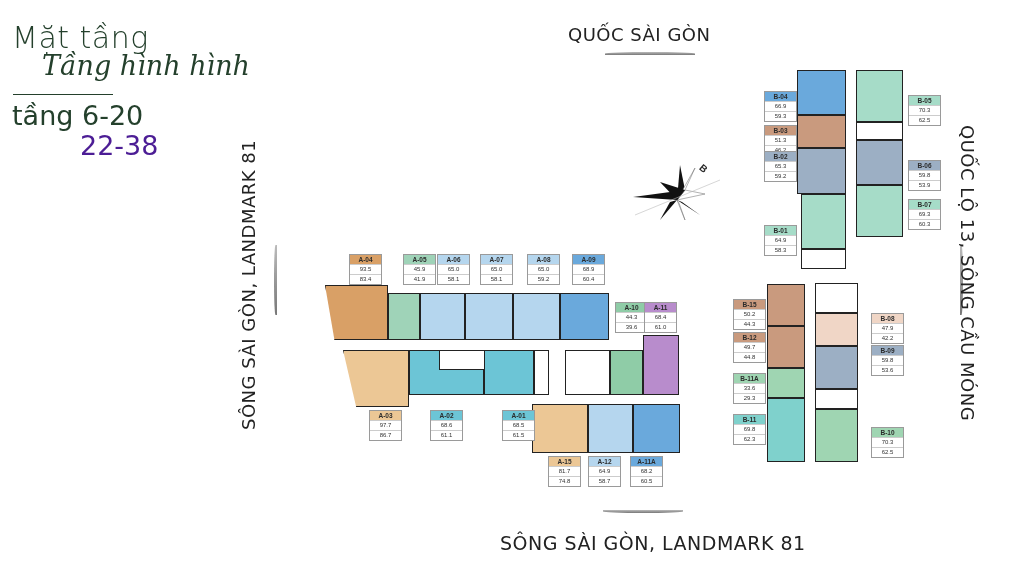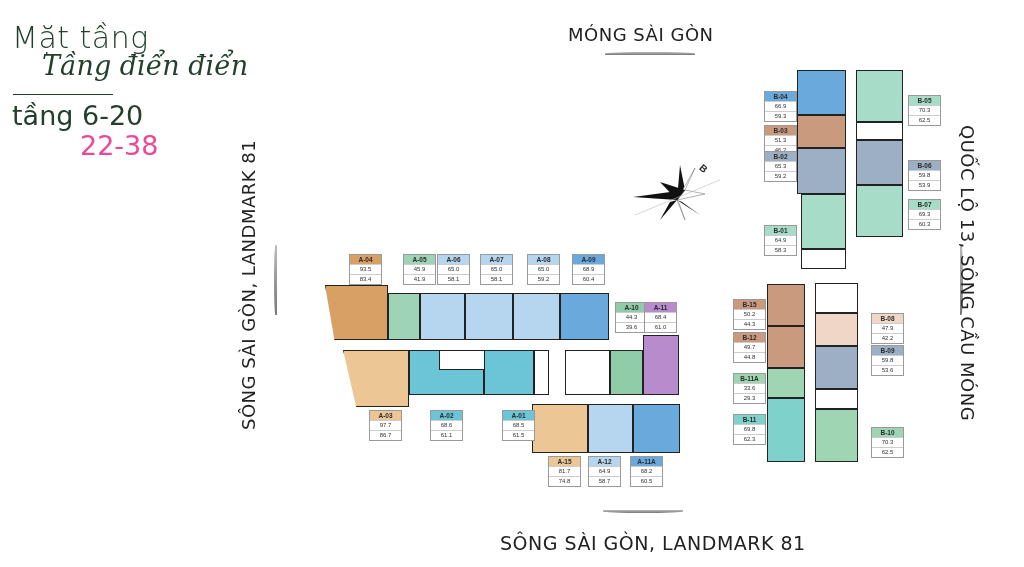--- a/index.html
+++ b/index.html
@@ -2,42 +2,42 @@
 <html><head>
 <meta charset="utf-8">
 <style>
   html,body{margin:0;padding:0;background:#fff;}
   body{width:1024px;height:567px;position:relative;overflow:hidden;font-family:"Liberation Sans",sans-serif;color:#2b2b2b;}
   .abs{position:absolute;}
   .title1{left:12px;top:20px;font-size:30px;color:#24402c;font-family:"DejaVu Sans",sans-serif;font-weight:300;letter-spacing:0.5px;}
   .title2{left:42px;top:50px;font-size:27px;color:#24402c;font-family:"DejaVu Serif",serif;font-style:italic;}
   .hr{left:13px;top:94px;width:100px;height:1px;background:#24402c;}
   .floors1{left:12px;top:100px;font-size:27px;color:#24402c;font-family:"DejaVu Sans",sans-serif;}
-  .floors2{left:80px;top:130px;font-size:27px;color:#ec4899;font-family:"DejaVu Sans",sans-serif;}
+  .floors2{left:80px;top:130px;font-size:27px;color:#4c1d95;font-family:"DejaVu Sans",sans-serif;}
   .dir{font-size:18px;color:#222;letter-spacing:0.5px;white-space:nowrap;font-family:"DejaVu Sans",sans-serif;}
   .dir-top{left:568px;top:24px;}
   .dir-bottom{left:500px;top:532px;font-size:19px;}
   .dir-right{left:978px;top:125px;transform:rotate(90deg);transform-origin:0 0;}
   .arrow{background:linear-gradient(#bbb,#777);}
   .label{position:absolute;width:31px;border:1px solid #9a9a9a;background:#fff;font-size:6px;text-align:center;line-height:9px;}
   .label .nm{font-weight:bold;font-size:6.5px;}
   .label .v{border-top:1px solid #ccc;color:#333;}
   .unit{position:absolute;border:1.5px solid #222;box-sizing:border-box;}
   .core{position:absolute;background:#fff;border:1.5px solid #222;box-sizing:border-box;}
 </style>
 </head>
 <body>
 
 <div class="abs title1">Mặt tầng</div>
-<div class="abs title2">Tầng điển điển</div>
+<div class="abs title2">Tầng hình hình</div>
 <div class="abs hr"></div>
 <div class="abs floors1">tầng 6-20</div>
 <div class="abs floors2">22-38</div>
 
-<div class="abs dir dir-top">MÓNG SÀI GÒN</div>
+<div class="abs dir dir-top">QUỐC SÀI GÒN</div>
 <div class="abs arrow" style="left:605px;top:52px;width:90px;height:3px;border-radius:50% 50% 0 0;"></div>
 <div class="abs arrow" style="left:603px;top:510px;width:80px;height:3px;border-radius:0 0 50% 50%;"></div>
 <div class="abs dir dir-bottom">SÔNG SÀI GÒN, LANDMARK 81</div>
 <div class="abs arrow" style="left:274px;top:245px;width:3px;height:70px;border-radius:50% 0 0 50%;"></div>
 <div class="abs arrow" style="left:960px;top:245px;width:3px;height:70px;border-radius:0 50% 50% 0;"></div>
 <div class="abs dir" style="left:238px;top:430px;transform:rotate(-90deg);transform-origin:0 0;">
   <span>SÔNG SÀI GÒN, LANDMARK 81</span>
 </div>
 <div class="abs dir dir-right">QUỐC LỘ 13, SÔNG CẦU MÓNG</div>
 

